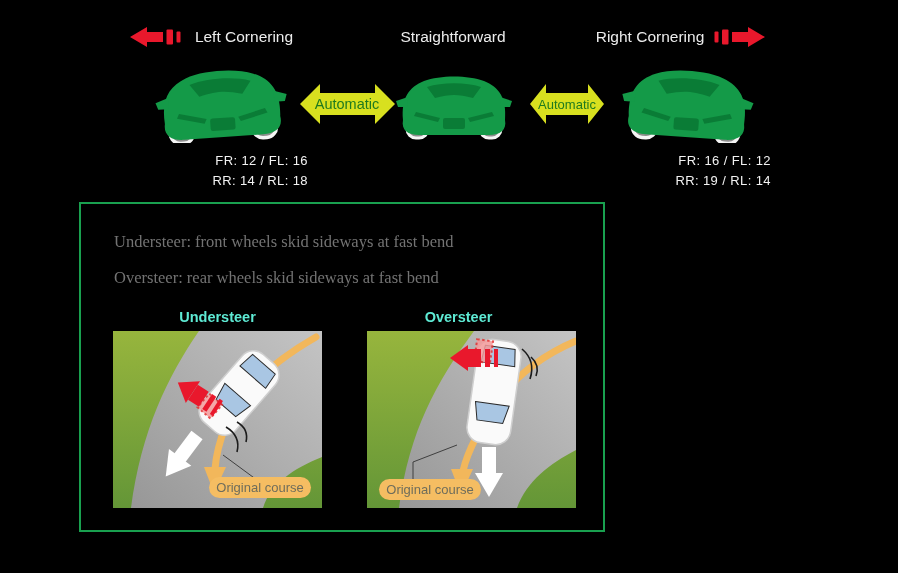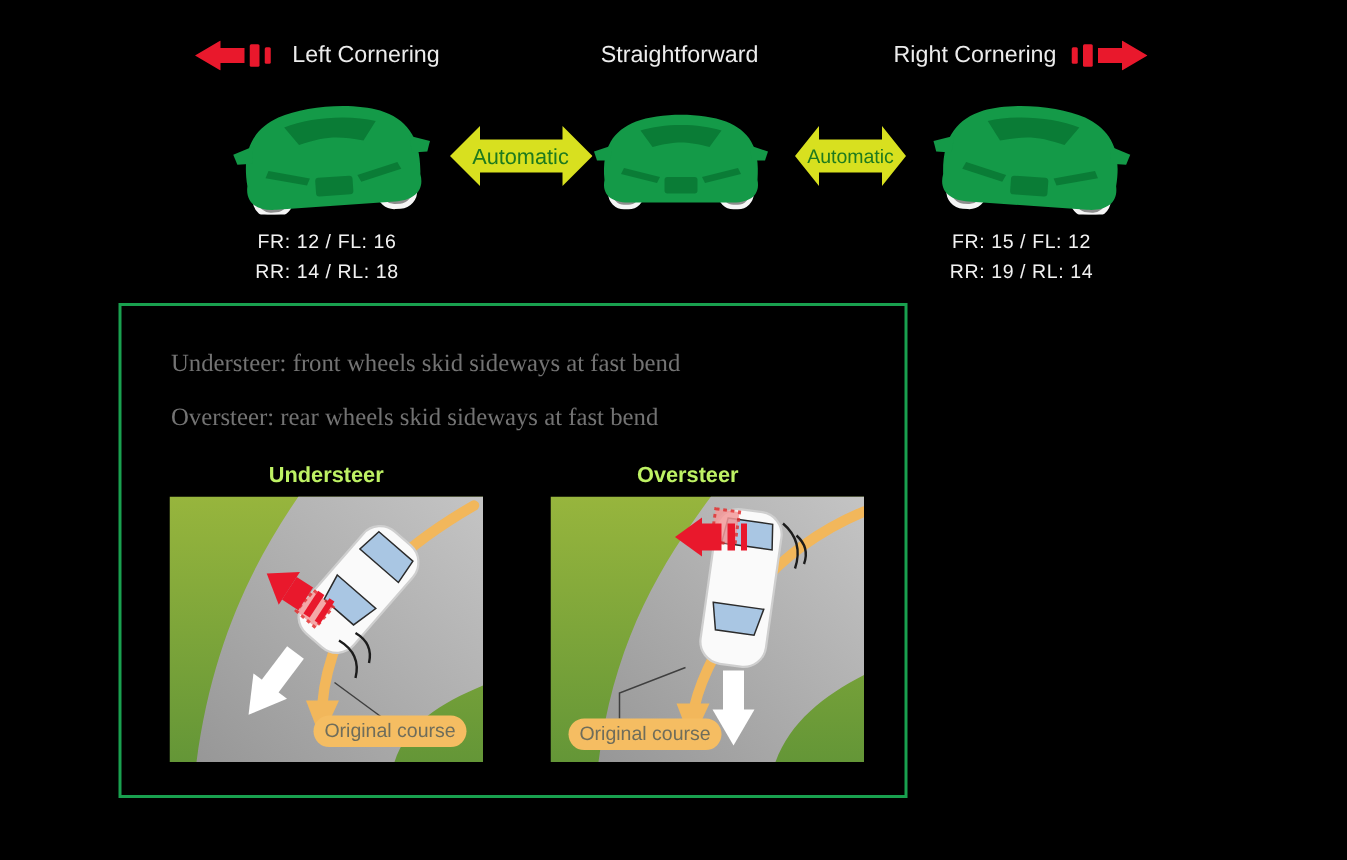--- a/index.html
+++ b/index.html
@@ -1,27 +1,27 @@
 <!DOCTYPE html>
 <html><head>
 <meta charset="utf-8">
 <style>
   html,body{margin:0;padding:0;background:#000;}
   .stage{position:relative;width:898px;height:573px;background:#000;overflow:hidden;
          font-family:"Liberation Sans",sans-serif;padding-left:24px;}
   .abs{position:absolute;}
   .hdr-label{position:absolute;top:28px;color:#ececec;font-size:15.5px;white-space:nowrap;
              transform:translateX(-50%);}
-  .vals{position:absolute;width:180px;transform:translateX(-50%);text-align:center;
+  .vals{position:absolute;width:180px;transform:translateX(-50%);text-align:right;
         color:#f2f2f2;font-size:13px;line-height:20px;letter-spacing:.4px;white-space:nowrap;}
   .panel{position:absolute;left:79px;top:202px;width:526px;height:330px;box-sizing:border-box;
          border:2px solid #19a04f;background:#000;}
   .desc{position:absolute;left:33px;color:#737373;font-family:"Liberation Serif",serif;
         font-size:16.5px;white-space:nowrap;}
-  .fig-title{position:absolute;top:105px;width:209px;text-align:center;color:#bef264;
+  .fig-title{position:absolute;top:105px;width:209px;text-align:center;color:#5eead4;
              font-weight:bold;font-size:14.5px;}
   .fig{position:absolute;top:127px;width:209px;height:177px;}
   svg{display:block;}
   .hidden-defs{position:absolute;width:0;height:0;overflow:hidden;}
   text{font-family:"Liberation Sans",sans-serif;}
 </style>
 </head>
 <body>
 
 <div class="stage">
@@ -85,21 +85,21 @@
   <svg class="abs" style="left:530px;top:82px" width="74" height="44" viewBox="0 0 74 44">
     <polygon points="0,22 16,2 16,11 58,11 58,2 74,22 58,42 58,33 16,33 16,42" fill="#d8e01f"></polygon>
     <text x="37" y="26.5" text-anchor="middle" font-size="13" fill="#1e7a1e">Automatic</text>
   </svg>
 
   <div class="vals" style="left:218px;top:151px">
     <div>FR: 12 / FL: 16</div>
     <div>RR: 14 / RL: 18</div>
   </div>
   <div class="vals" style="left:681px;top:151px">
-    <div>FR: 15 / FL: 12</div>
+    <div>FR: 16 / FL: 12</div>
     <div>RR: 19 / RL: 14</div>
   </div>
 
   <div class="panel">
 
     <div class="desc" style="top:28px">Understeer: front wheels skid sideways at fast bend</div>
     <div class="desc" style="top:64px">Oversteer: rear wheels skid sideways at fast bend</div>
 
     <div class="fig-title" style="left:32px">Understeer</div>
     <div class="fig-title" style="left:273px">Oversteer</div>

